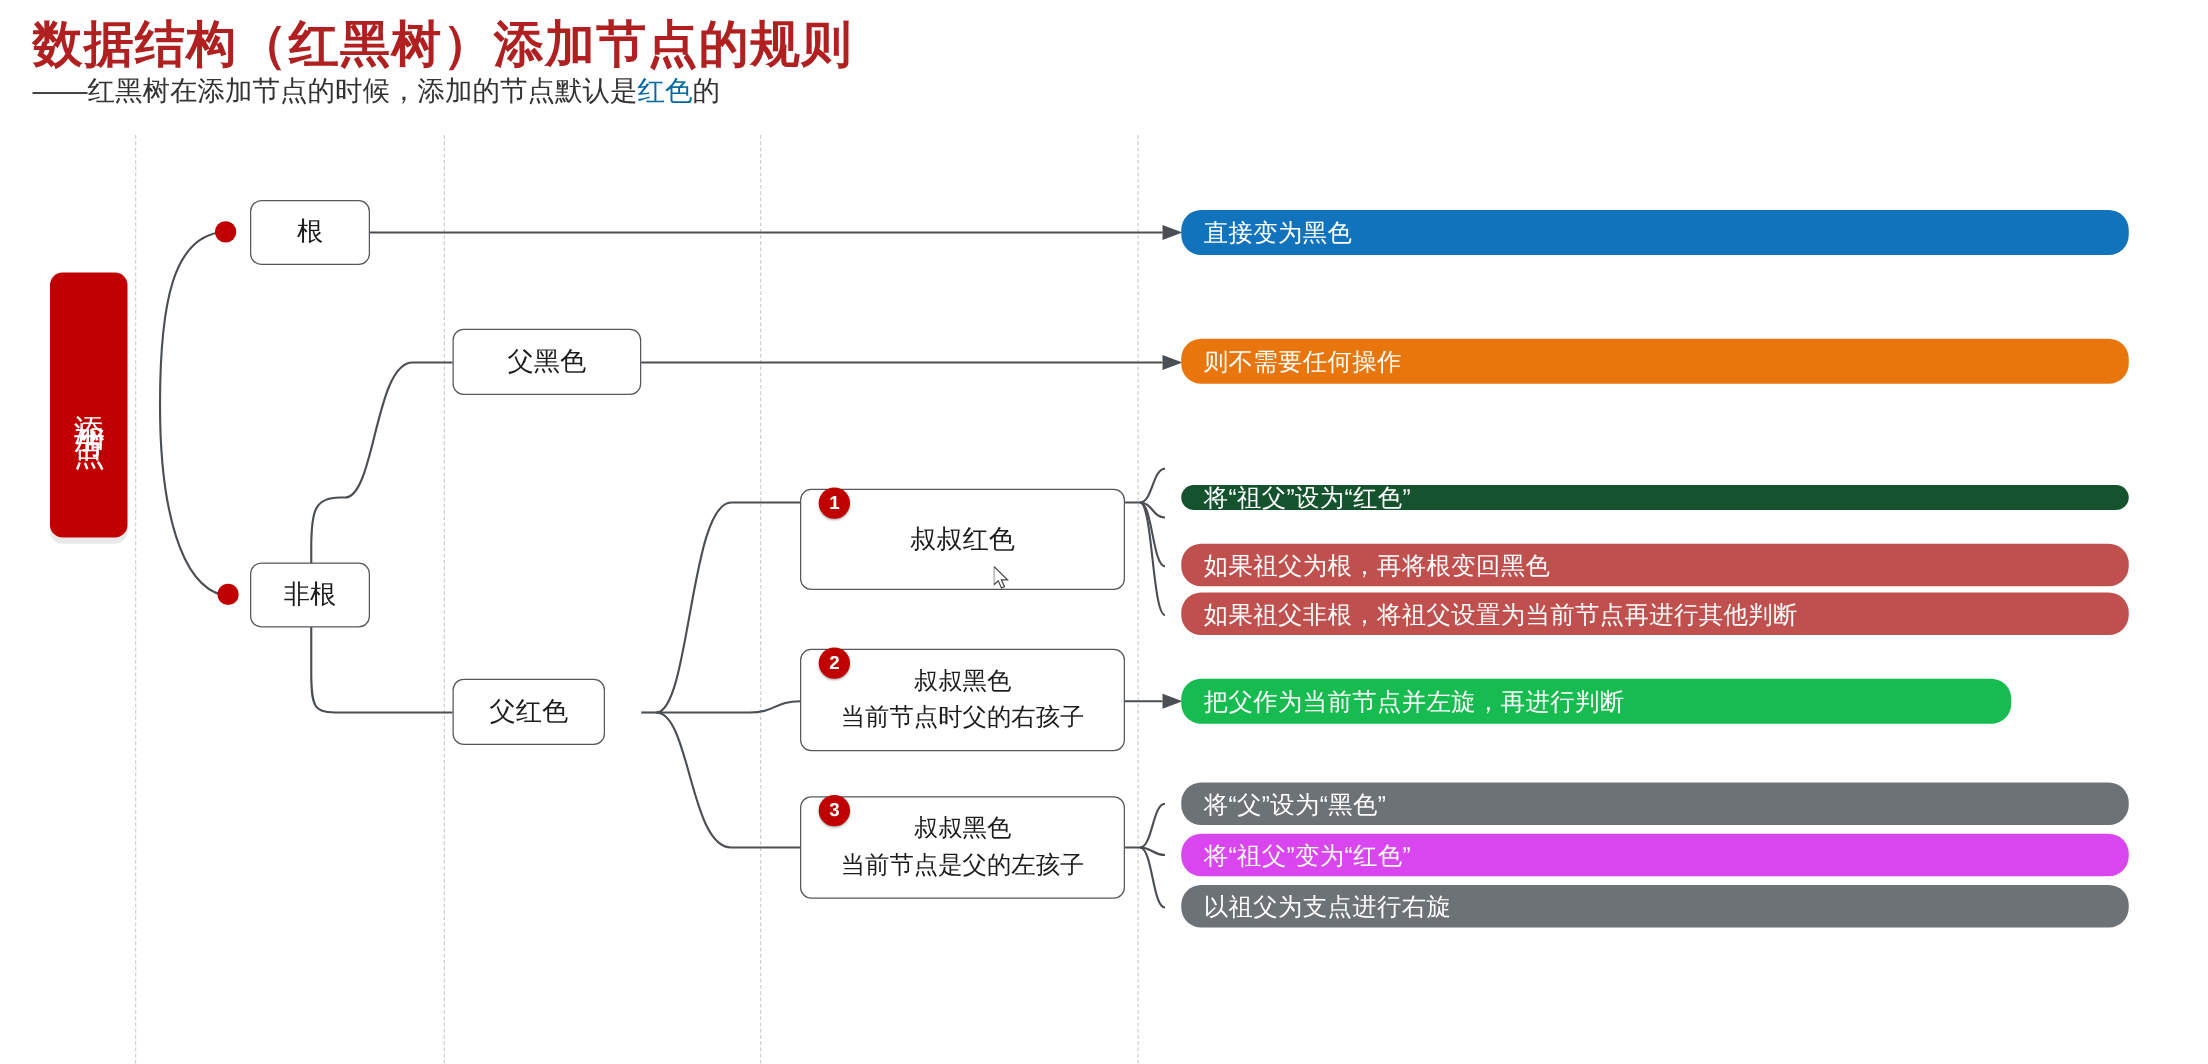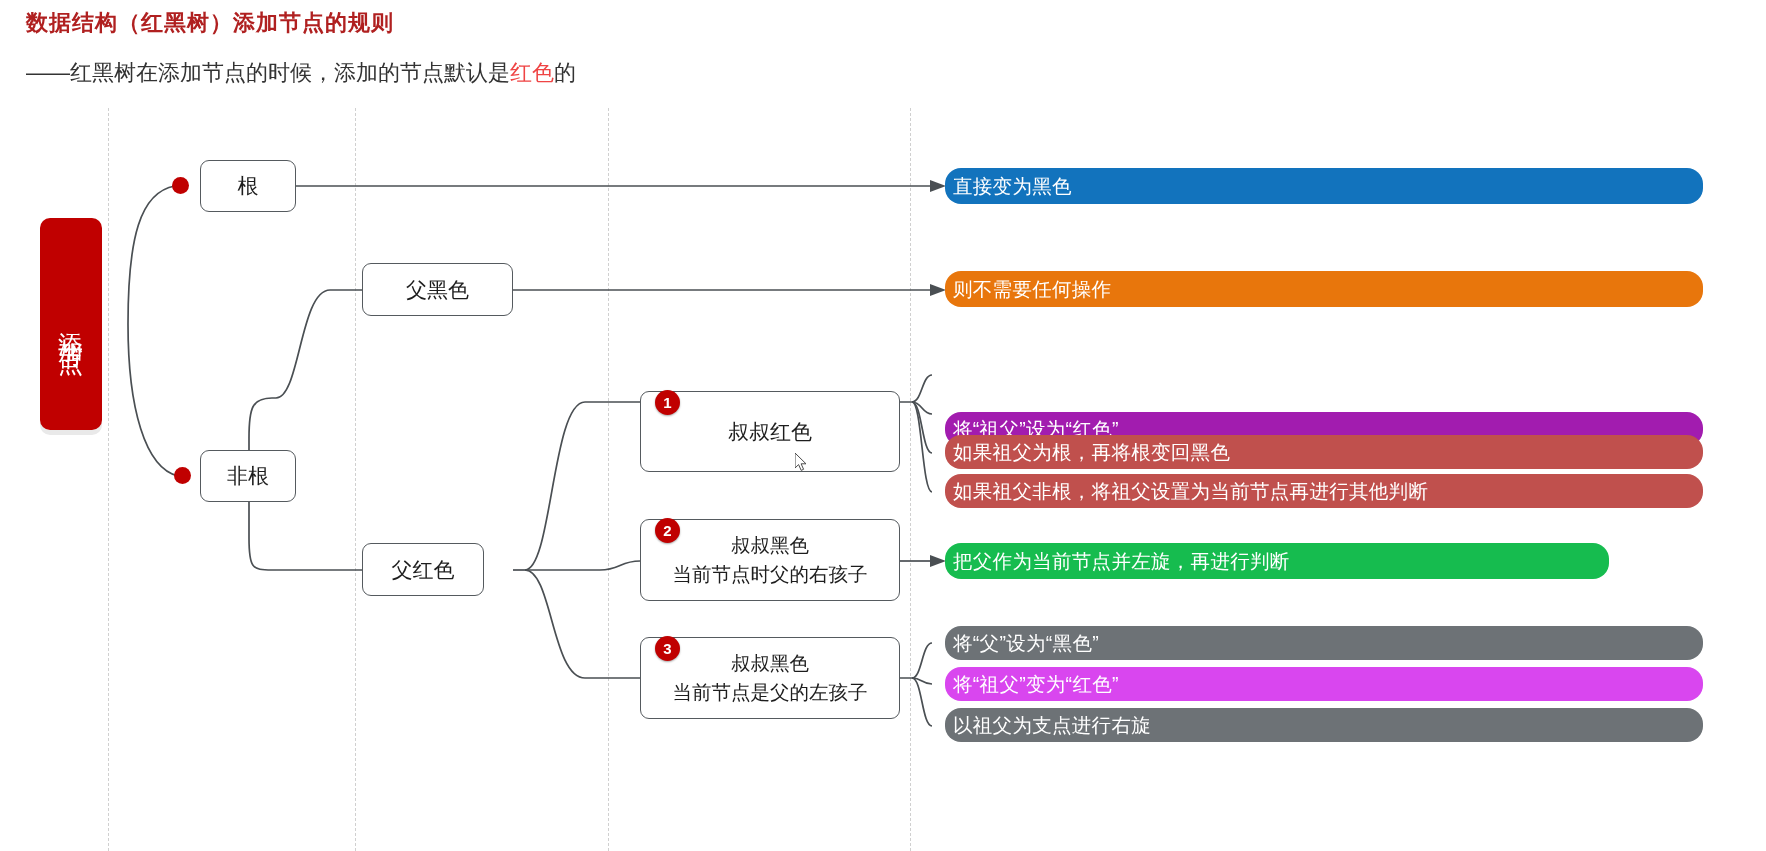--- a/index.html
+++ b/index.html
@@ -4,28 +4,28 @@
 <style>
   html,body{margin:0;padding:0;}
   body{
     width:1766px;height:851px;background:#ffffff;overflow:hidden;
     font-family:"Liberation Sans","DejaVu Sans",sans-serif;
     position:relative;
   }
   
   .title{
     position:absolute;left:26px;top:8px;
-    font-size:22px;font-weight:bold;color:#b02020;letter-spacing:1px;
+    font-size:40px;font-weight:bold;color:#b02020;letter-spacing:1px;
     white-space:nowrap;
   }
   .subtitle{
     position:absolute;left:26px;top:58px;
     font-size:22px;color:#333333;white-space:nowrap;
   }
-  .subtitle .hl{color:#ef4444;}
+  .subtitle .hl{color:#0369a1;}
   
   .canvas{position:absolute;left:0;top:108px;width:1766px;height:743px;}
   .vline{position:absolute;top:0;width:0;height:743px;border-left:1px dashed #d0d0d0;}
   .svg-layer{position:absolute;left:0;top:0;width:1766px;height:743px;pointer-events:none;}
 
   
   .root-node{
     position:absolute;left:40px;top:110px;width:62px;height:212px;
     background:#c00000;border-radius:10px;
     box-shadow:0 5px 0 0 #e9e9e9;
@@ -53,21 +53,21 @@
   .badge{
     position:absolute;width:25px;height:25px;border-radius:50%;
     background:#c00000;color:#fff;font-size:15px;font-weight:bold;
     display:flex;align-items:center;justify-content:center;
     box-shadow:0 1px 2px rgba(0,0,0,.35);
   }
   
   .bar{
     position:absolute;border-radius:16px;color:#ffffff;
     display:flex;align-items:center;box-sizing:border-box;
-    padding-left:8px;font-size:19.5px;white-space:nowrap;
+    padding-left:18px;font-size:19.5px;white-space:nowrap;
     letter-spacing:.3px;
   }
   
   .cursor{position:absolute;width:14px;height:20px;}
 </style>
 </head>
 <body>
 
 <div class="title">数据结构（红黑树）添加节点的规则</div>
 <div class="subtitle"><span>——红黑树在添加节点的时候，添加的节点默认是</span><span class="hl">红色</span><span>的</span></div>
@@ -144,21 +144,21 @@
   <div class="wbox two-line" style="left:640px;top:529px;width:260px;height:82px;flex-direction:column">
     <span>叔叔黑色</span>
     <span>当前节点是父的左孩子</span>
   </div>
   <div class="badge" style="left:655px;top:528px">3</div>
 
   <div class="bar" style="left:945px;top:60px;width:758px;height:36px;background:#1273bd">直接变为黑色</div>
 
   <div class="bar" style="left:945px;top:163px;width:758px;height:36px;background:#e8760c">则不需要任何操作</div>
 
-  <div class="bar" style="left:945px;top:304px;width:758px;height:34px;background:#a21caf">将“祖父”设为“红色”</div>
+  <div class="bar" style="left:945px;top:280px;width:758px;height:20px;background:#14532d">将“祖父”设为“红色”</div>
   <div class="bar" style="left:945px;top:327px;width:758px;height:34px;background:#c0504d">如果祖父为根，再将根变回黑色</div>
   <div class="bar" style="left:945px;top:366px;width:758px;height:34px;background:#c0504d">如果祖父非根，将祖父设置为当前节点再进行其他判断</div>
 
   <div class="bar" style="left:945px;top:435px;width:664px;height:36px;background:#16bc4f">把父作为当前节点并左旋，再进行判断</div>
 
   <div class="bar" style="left:945px;top:518px;width:758px;height:34px;background:#6d7276">将“父”设为“黑色”</div>
   <div class="bar" style="left:945px;top:559px;width:758px;height:34px;background:#d946ef">将“祖父”变为“红色”</div>
   <div class="bar" style="left:945px;top:600px;width:758px;height:34px;background:#6d7276">以祖父为支点进行右旋</div>
 
   <svg class="cursor" style="left:795px;top:345px" viewBox="0 0 14 20">

